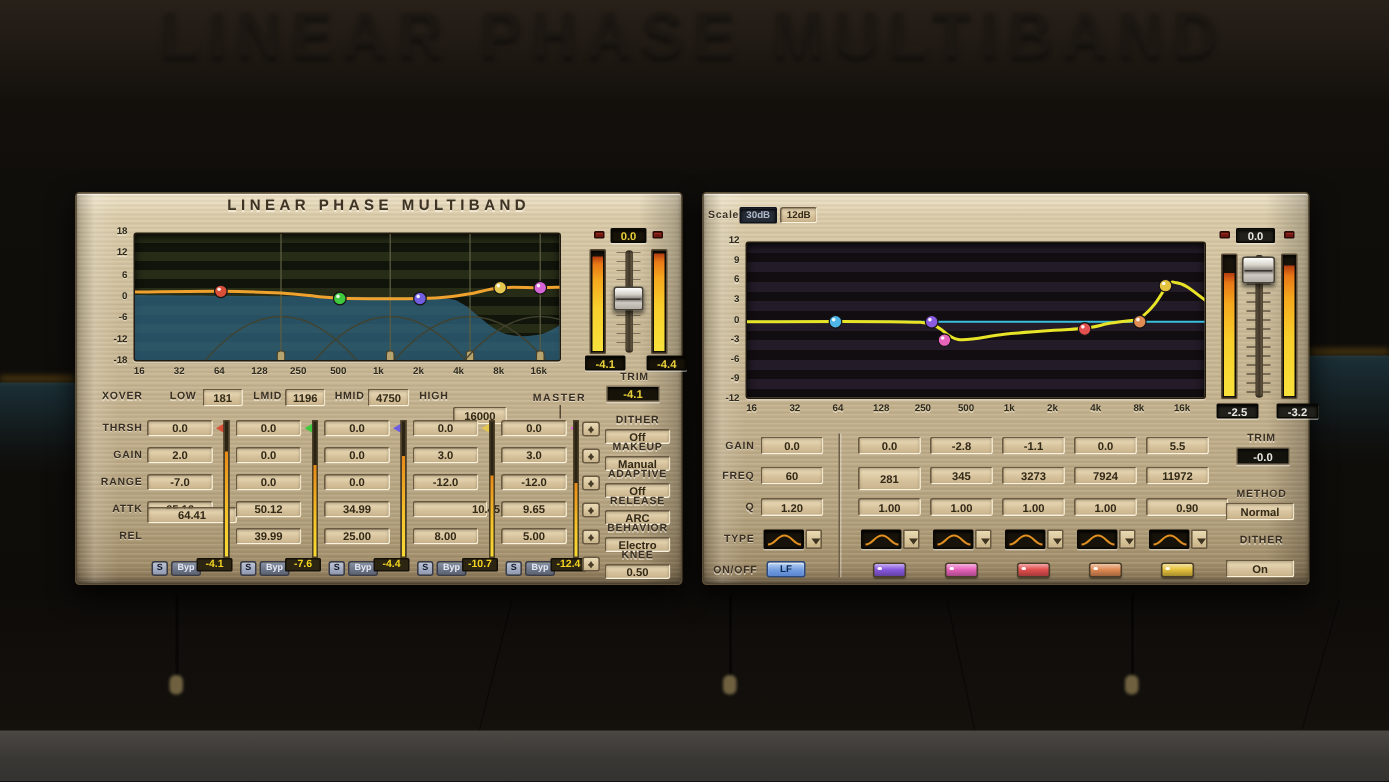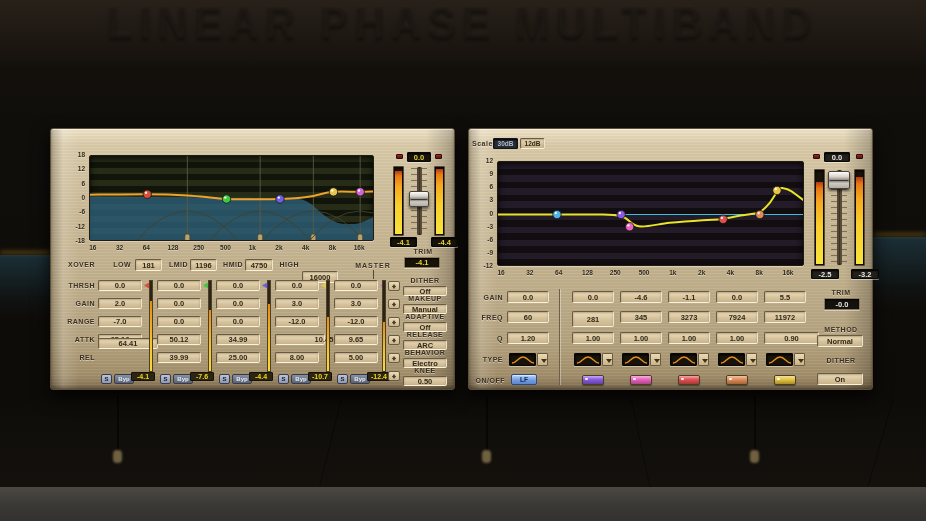--- a/index.html
+++ b/index.html
@@ -123,20 +123,21 @@
   <div class="bg-line" style="left:754px;top:396px;height:56px;"></div>
   <div class="bg-slant" style="left:330px;top:398px;transform:rotate(14deg);"></div>
   <div class="bg-slant" style="left:640px;top:398px;transform:rotate(-12deg);"></div>
   <div class="bg-slant" style="left:880px;top:398px;transform:rotate(16deg);"></div>
   <div class="bg-bulb" style="left:113px;top:450px;"></div>
   <div class="bg-bulb" style="left:482px;top:450px;"></div>
   <div class="bg-bulb" style="left:750px;top:450px;"></div>
   <div class="bg-bottom"></div>
 
   <div class="plugin" style="left:50px;top:128px;">
+    <div class="ptitle">LINEAR PHASE MULTIBAND</div>
 
     <div class="gbox mb-stripes" style="left:38px;top:26px;width:285px;height:86px;">
       <svg id="mb-svg" width="285" height="86">
           <path d="M0.0,40.6C27.2,40.9 129.0,41.7 163.3,42.0C197.5,42.4 196.4,42.0 205.6,42.8C214.8,43.5 214.7,44.6 218.6,46.6C222.5,48.6 225.7,52.4 229.0,54.9C232.3,57.5 235.1,60.1 238.3,62.1C241.5,64.1 244.5,65.9 248.0,66.9C251.5,67.9 255.4,68.1 259.1,68.1C262.8,68.1 266.9,67.7 270.2,66.9C273.5,66.1 276.3,64.5 278.8,63.3C281.3,62.1 284.0,60.3 285.0,59.7L285,86 L0,86 Z" fill="#2e617c" fill-opacity="0.78"></path>
           <path d="M45.345087336973364,86 Q97.34508733697336,24 149.34508733697336,86" fill="none" stroke="#43432e" stroke-width="1" stroke-opacity="0.9"></path>
           <line x1="97.34508733697336" y1="0" x2="97.34508733697336" y2="86" stroke="#5d5d42" stroke-width="1" stroke-opacity="0.85"></line>
           <rect x="94.84508733697336" y="78" width="5" height="8" rx="2" fill="#b5a470" stroke="#4a3e20" stroke-width="0.7"></rect>
           <path d="M118.16030450825656,86 Q170.16030450825656,24 222.16030450825656,86" fill="none" stroke="#43432e" stroke-width="1" stroke-opacity="0.9"></path>
           <line x1="170.16030450825656" y1="0" x2="170.16030450825656" y2="86" stroke="#5d5d42" stroke-width="1" stroke-opacity="0.85"></line>
           <rect x="167.66030450825656" y="78" width="5" height="8" rx="2" fill="#b5a470" stroke="#4a3e20" stroke-width="0.7"></rect>
@@ -375,21 +376,21 @@
       <svg width="24" height="10" viewBox="0 0 24 10">
           <path d="M1,8 C6,8 7,2 12,2 C17,2 18,8 23,8" stroke="#e09020" fill="none" stroke-width="1.4"></path>
         </svg>
     </div>
     <div class="type-arrow" style="left:68px;top:224px;width:11px;height:13px;"></div>
     <div class="lfbtn" style="left:42px;top:245px;width:26px;height:11px;">LF</div>
 
     <div class="divider" style="left:90px;top:160px;height:96px;"></div>
 
     <div class="vbox" style="left:103px;top:162px;width:42px;height:12px;">0.0</div>
-    <div class="vbox" style="left:151px;top:162px;width:42px;height:12px;">-4.6</div>
+    <div class="vbox" style="left:151px;top:162px;width:42px;height:12px;">-2.8</div>
     <div class="vbox" style="left:199px;top:162px;width:42px;height:12px;">-1.1</div>
     <div class="vbox" style="left:247px;top:162px;width:42px;height:12px;">0.0</div>
     <div class="vbox" style="left:295px;top:162px;width:42px;height:12px;">5.5</div>
 
     <div class="vbox" style="left:103px;top:182px;width:42px;height:16px;">281</div>
     <div class="vbox" style="left:151px;top:182px;width:42px;height:12px;">345</div>
     <div class="vbox" style="left:199px;top:182px;width:42px;height:12px;">3273</div>
     <div class="vbox" style="left:247px;top:182px;width:42px;height:12px;">7924</div>
     <div class="vbox" style="left:295px;top:182px;width:42px;height:12px;">11972</div>
 

